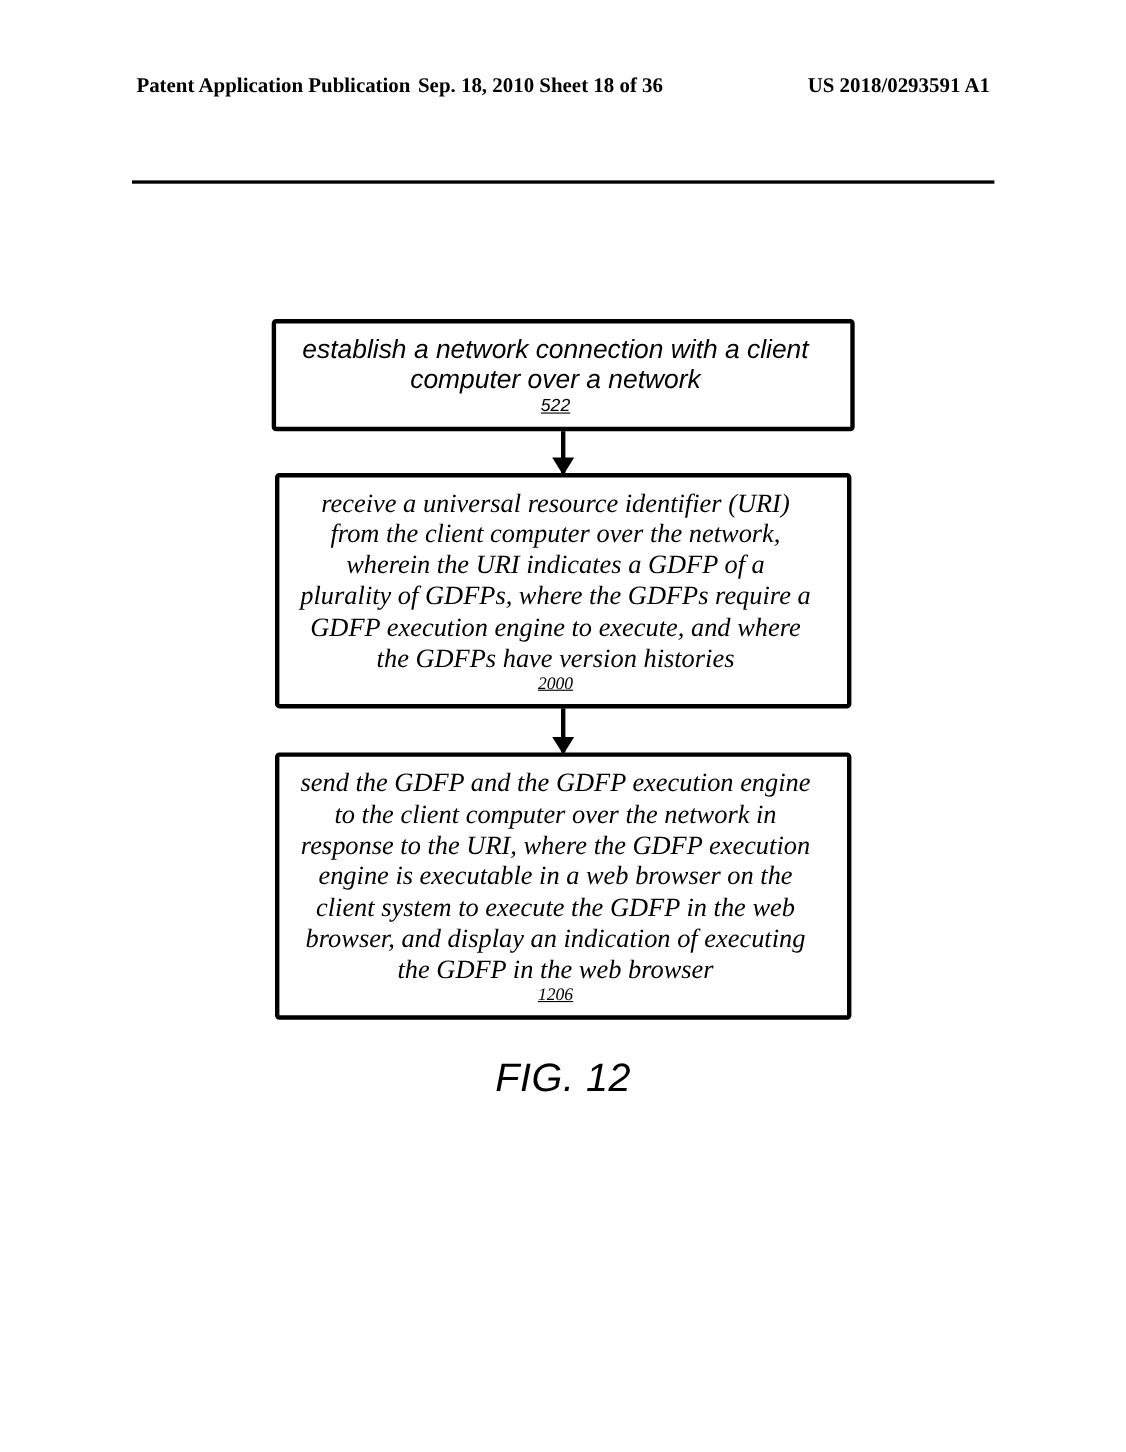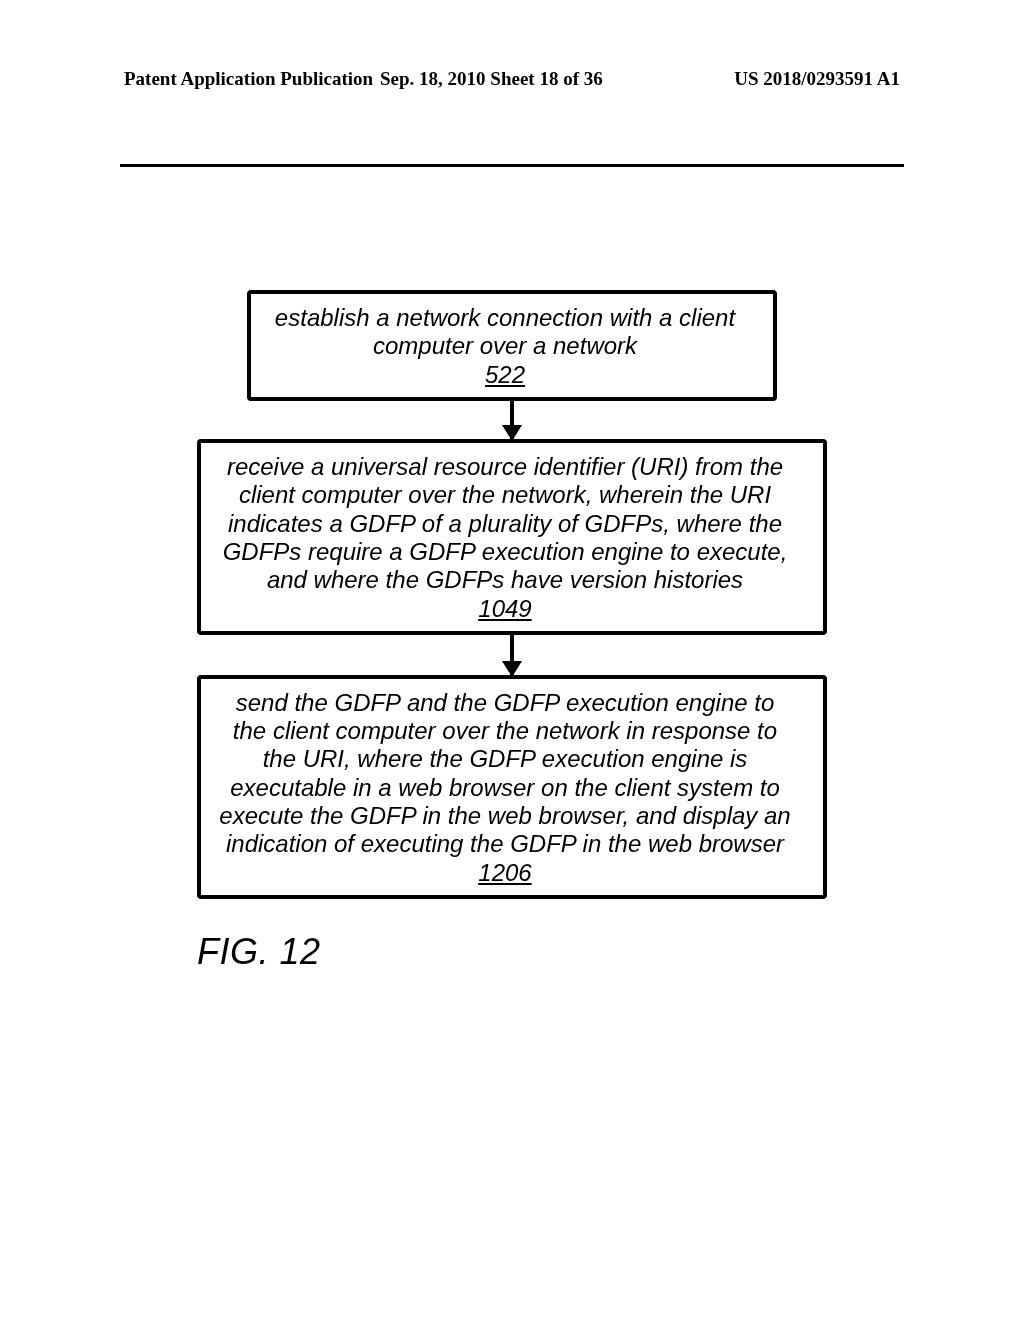--- a/index.html
+++ b/index.html
@@ -8,34 +8,34 @@
   .header { position: absolute; top: 68px; left: 0; width: 100%; }
   .header-row { display: flex; justify-content: space-between; padding: 0 124px 0 124px; font-size: 19px; font-weight: bold; }
   .header-left { }
   .header-mid { position: absolute; left: 380px; }
   .header-right { }
   .rule { position: absolute; top: 96px; left: 120px; width: 784px; height: 3px; background: #000; }
 
   .flow { position: absolute; top: 290px; left: 50%; transform: translateX(-50%); width: 630px; }
   .box { border: 4px solid #000; border-radius: 4px; padding: 10px 32px 8px 18px; text-align: center; font-style: italic; font-family: Arial, Helvetica, sans-serif; line-height: 1.18; margin: 0 auto; }
   .box .txt { font-size: 24px; }
-  .box .ref { display: inline-block; text-decoration: underline; font-style: italic; margin-top: 0; font-size: 24px; }
+  .box .ref { display: inline-block; text-decoration: underline; font-style: italic; margin-top: 0; font-size: 16px; }
   .box1 { width: 530px; }
-  .box2, .box3 { width: 630px; }
+  .box2, .box3 { width: 524px; font-family: Liberation Serif, serif; }
 
   .arrow-wrap { display: flex; justify-content: center; padding: 0; }
   .arrow { position: relative; width: 4px; background: #000; }
   .arrow::after {
     content: ""; position: absolute; bottom: -2px; left: 50%; transform: translateX(-50%);
     width: 0; height: 0; border-left: 10px solid transparent; border-right: 10px solid transparent; border-top: 16px solid #000;
   }
   .a1 { height: 38px; }
   .a2 { height: 40px; }
 
-  .figlabel { font-style: italic; font-family: Arial, Helvetica, sans-serif; font-size: 36px; margin-top: 32px; letter-spacing: 0.5px; }
+  .figlabel { text-align: center; font-style: italic; font-family: Arial, Helvetica, sans-serif; font-size: 36px; margin-top: 32px; letter-spacing: 0.5px; }
 </style>
 </head>
 <body>
 
 <div class="page">
 
   <div class="header">
     <div class="header-row">
       <span class="header-left">Patent Application Publication</span>
       <span class="header-mid">Sep. 18, 2010  Sheet 18 of 36</span>
@@ -50,21 +50,21 @@
       <div class="txt">establish a network connection with a client computer over a network</div>
       <span class="ref">522</span>
     </div>
 
     <div class="arrow-wrap">
         <div class="arrow a1"></div>
       </div>
 
     <div class="box box2">
       <div class="txt">receive a universal resource identifier (URI) from the client computer over the network, wherein the URI indicates a GDFP of a plurality of GDFPs, where the GDFPs require a GDFP execution engine to execute, and where the GDFPs have version histories</div>
-      <span class="ref">1049</span>
+      <span class="ref">2000</span>
     </div>
 
     <div class="arrow-wrap">
         <div class="arrow a2"></div>
       </div>
 
     <div class="box box3">
       <div class="txt">send the GDFP and the GDFP execution engine to the client computer over the network in response to the URI, where the GDFP execution engine is executable in a web browser on the client system to execute the GDFP in the web browser, and display an indication of executing the GDFP in the web browser</div>
       <span class="ref">1206</span>
     </div>

